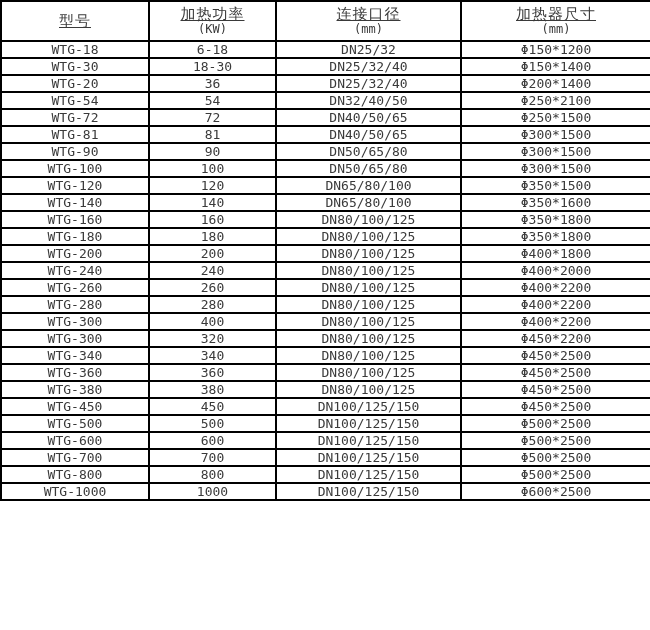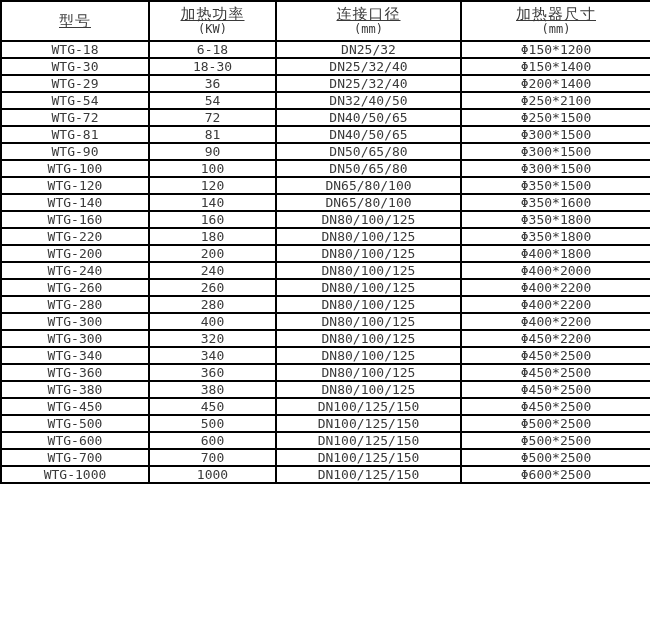--- a/index.html
+++ b/index.html
@@ -89,21 +89,21 @@
         <td>DN25/32</td>
         <td>Φ150*1200</td>
       </tr>
       <tr>
         <td>WTG-30</td>
         <td>18-30</td>
         <td>DN25/32/40</td>
         <td>Φ150*1400</td>
       </tr>
       <tr>
-        <td>WTG-29</td>
+        <td>WTG-20</td>
         <td>36</td>
         <td>DN25/32/40</td>
         <td>Φ200*1400</td>
       </tr>
       <tr>
         <td>WTG-54</td>
         <td>54</td>
         <td>DN32/40/50</td>
         <td>Φ250*2100</td>
       </tr>
@@ -143,21 +143,21 @@
         <td>DN65/80/100</td>
         <td>Φ350*1600</td>
       </tr>
       <tr>
         <td>WTG-160</td>
         <td>160</td>
         <td>DN80/100/125</td>
         <td>Φ350*1800</td>
       </tr>
       <tr>
-        <td>WTG-220</td>
+        <td>WTG-180</td>
         <td>180</td>
         <td>DN80/100/125</td>
         <td>Φ350*1800</td>
       </tr>
       <tr>
         <td>WTG-200</td>
         <td>200</td>
         <td>DN80/100/125</td>
         <td>Φ400*1800</td>
       </tr>
@@ -223,20 +223,26 @@
       </tr>
       <tr>
         <td>WTG-600</td>
         <td>600</td>
         <td>DN100/125/150</td>
         <td>Φ500*2500</td>
       </tr>
       <tr>
         <td>WTG-700</td>
         <td>700</td>
+        <td>DN100/125/150</td>
+        <td>Φ500*2500</td>
+      </tr>
+      <tr>
+        <td>WTG-800</td>
+        <td>800</td>
         <td>DN100/125/150</td>
         <td>Φ500*2500</td>
       </tr>
       <tr>
         <td>WTG-1000</td>
         <td>1000</td>
         <td>DN100/125/150</td>
         <td>Φ600*2500</td>
       </tr>
     </tbody>

